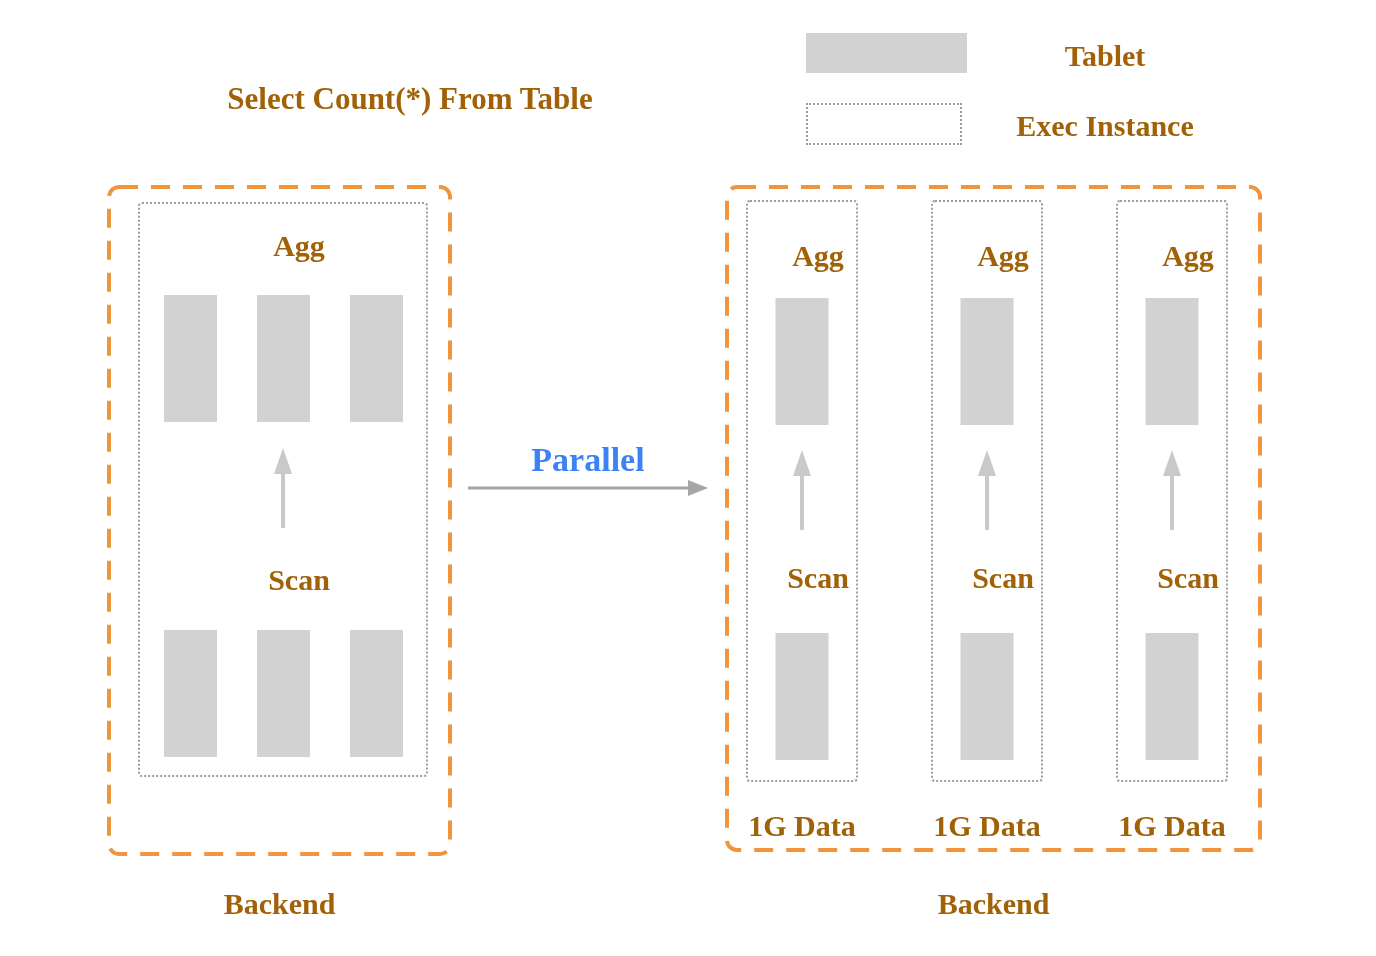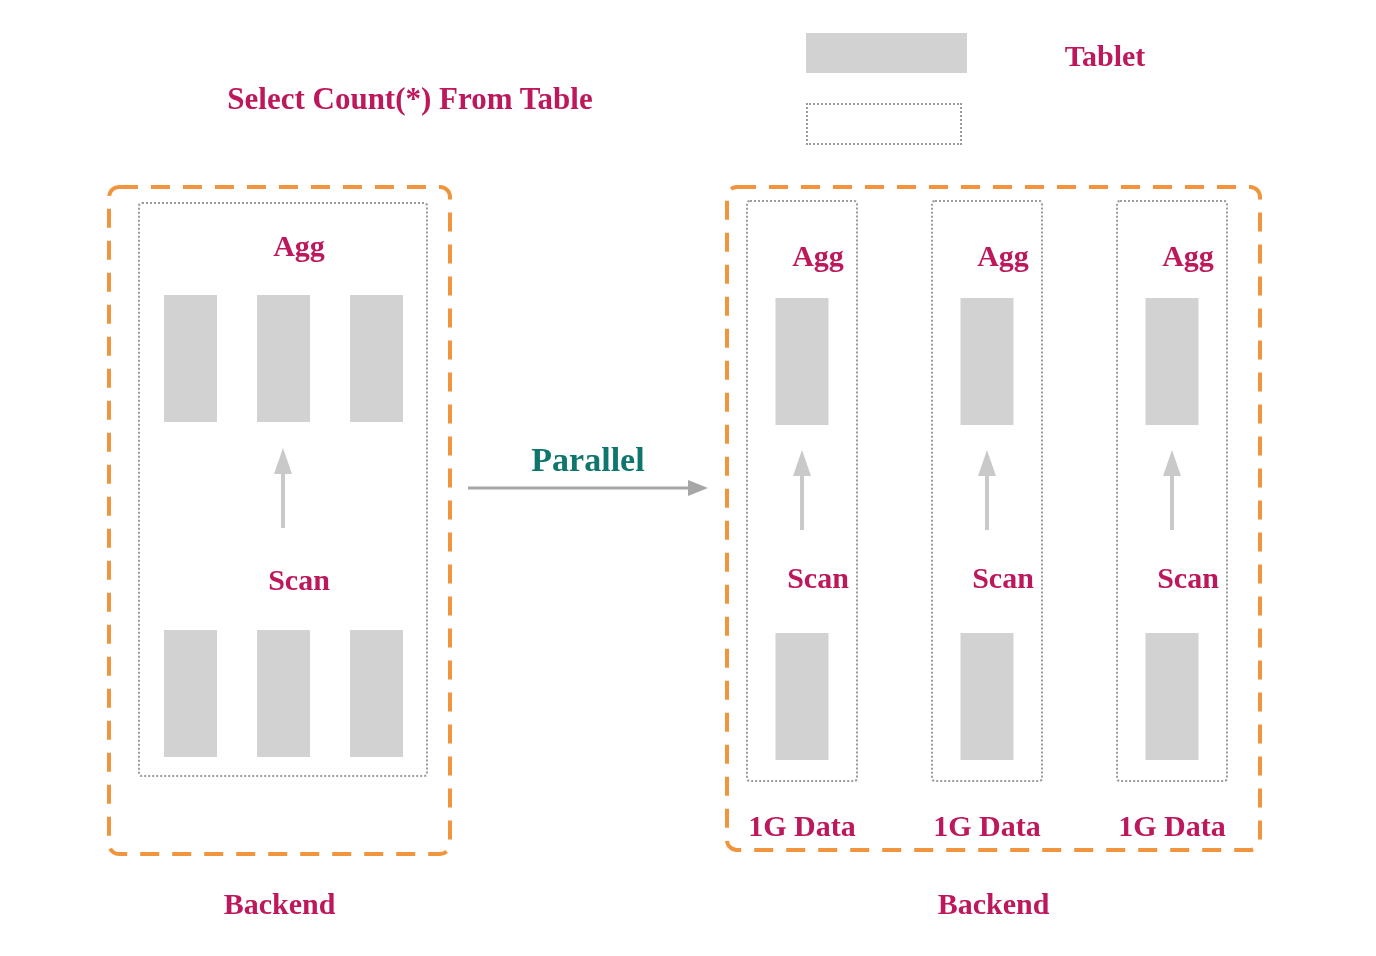--- a/index.html
+++ b/index.html
@@ -11,21 +11,21 @@
     font-family: "Liberation Serif", "DejaVu Serif", serif;
     color: #3b3b3b;
     overflow: hidden;
   }
   .abs { position: absolute; }
   .label {
     font-weight: bold;
     text-align: center;
     line-height: 36px;
     font-size: 30px;
-    color: #be185d;
+    color: #a16207;
     white-space: nowrap;
   }
   .title { font-size: 31px; }
   .legend-swatch-tablet {
     background: #d2d2d2;
   }
   .legend-swatch-exec {
     background: #ffffff;
     border: 2px dotted #9c9c9c;
     box-sizing: border-box;
@@ -56,35 +56,36 @@
     left: 50%;
     transform: translateX(-50%);
   }
   .up-arrow {
     position: absolute;
     left: 50%;
     transform: translateX(-50%);
   }
   .full-center { left: 16px; width: 100%; }
   .parallel-label {
-    color: #0f766e;
+    color: #3b82f6;
     font-size: 34px;
     line-height: 38px;
   }
 </style>
 </head>
 <body>
 
 <div class="canvas">
 
   <div class="abs label title" style="left:150px; top:81px; width:520px;">Select Count(*) From Table</div>
 
   <div class="abs legend-swatch-tablet" style="left:806px; top:33px; width:161px; height:40px;"></div>
   <div class="abs label" style="left:1005px; top:38px; width:200px;">Tablet</div>
   <div class="abs legend-swatch-exec" style="left:806px; top:103px; width:156px; height:42px;"></div>
+  <div class="abs label" style="left:995px; top:108px; width:220px;">Exec Instance</div>
 
   <div class="abs" style="left:107px; top:185px; width:345px; height:671px;">
     <svg class="dashed-orange-svg" width="345" height="671" viewBox="0 0 345 671">
       <rect x="2" y="2" width="341" height="667" rx="10" fill="none" stroke="#F0953D" stroke-width="4" stroke-dasharray="19 13"></rect>
     </svg>
 
     <div class="exec-box" style="left:31px; top:17px; width:290px; height:575px;">
       <div class="abs label full-center" style="top:24px;">Agg</div>
 
       <div class="tablet-row" style="top:91px;">

